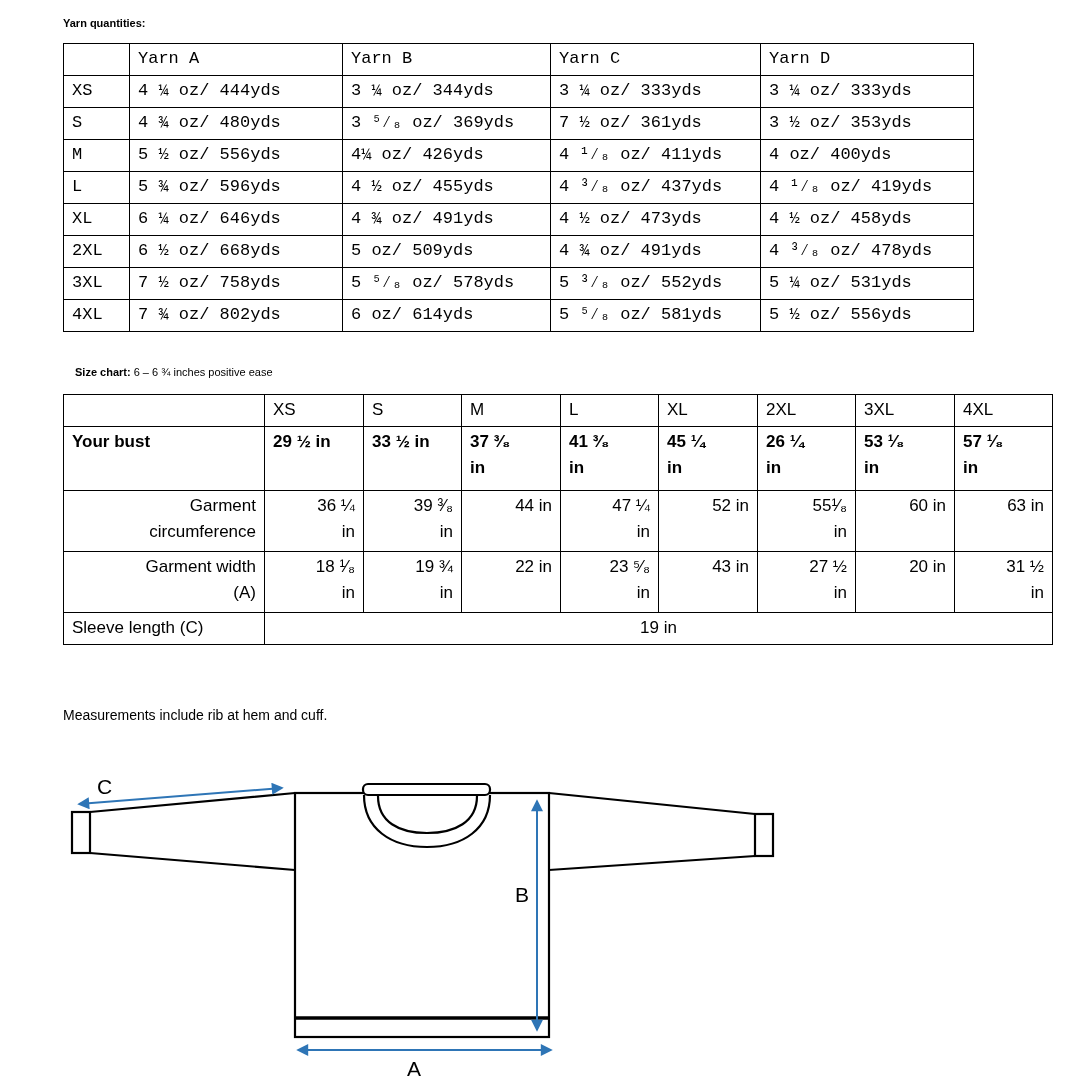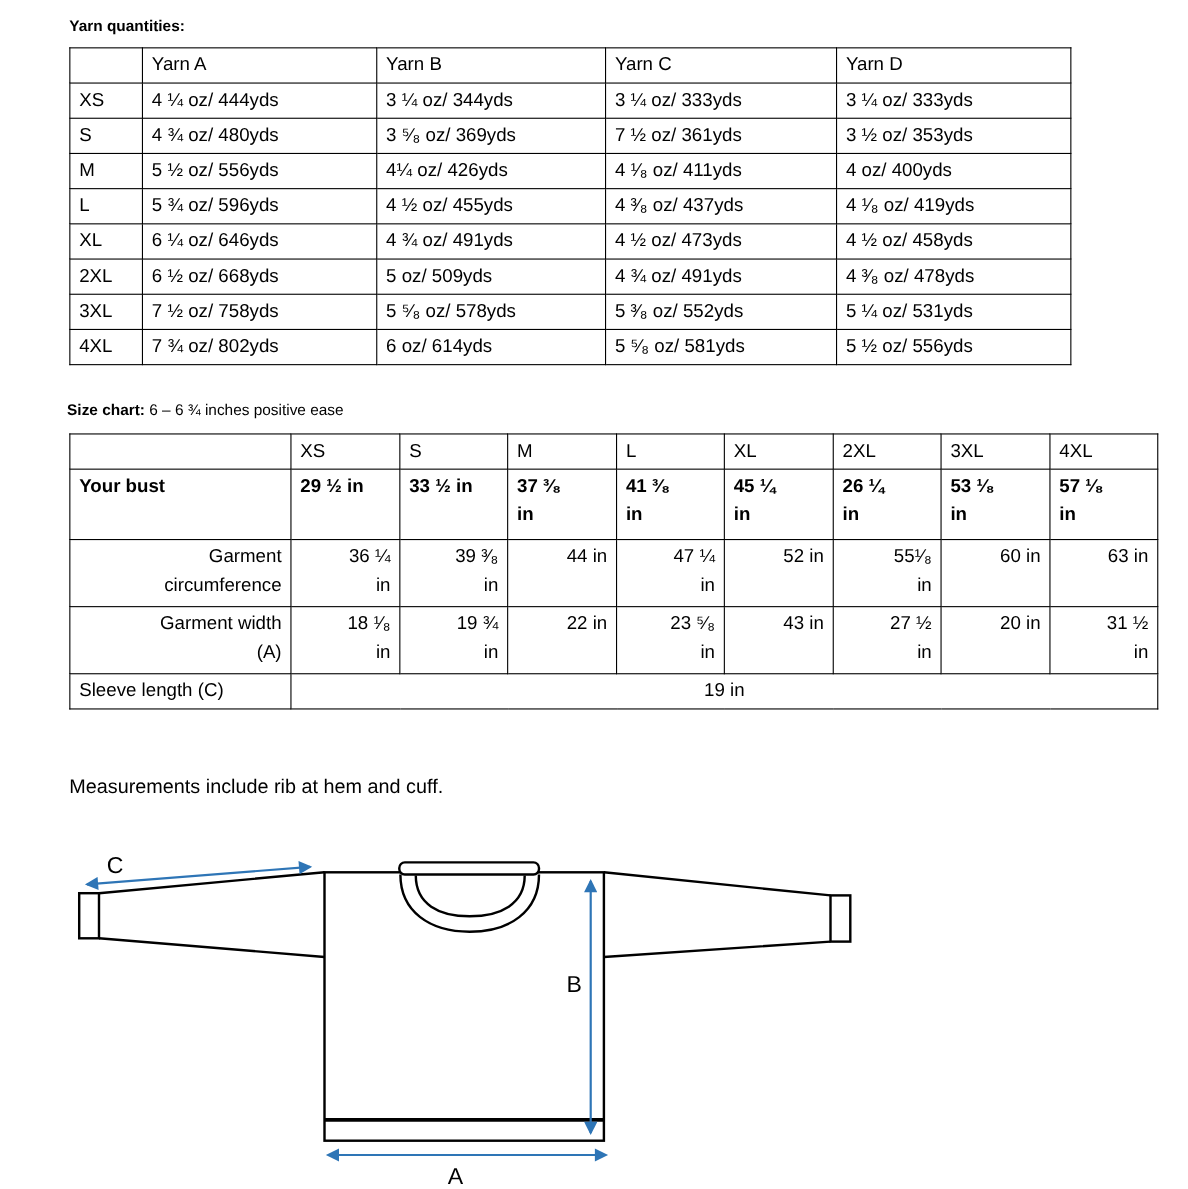--- a/index.html
+++ b/index.html
@@ -2,38 +2,38 @@
 <html><head>
 <meta charset="utf-8">
 <style>
   html,body{margin:0;padding:0;background:#ffffff;}
   body{
     width:1080px;height:1081px;position:relative;overflow:hidden;
     font-family:"Liberation Sans","DejaVu Sans",sans-serif;
     color:#000;
   }
   .abs{position:absolute;}
-  .heading{font-size:14px;font-weight:bold;line-height:22px;}
+  .heading{font-size:11px;font-weight:bold;line-height:22px;}
   .heading .normal{font-weight:normal;}
   table{border-collapse:collapse;table-layout:fixed;}
   td,th{
     border:1.5px solid #000;
     font-size:17px;font-weight:normal;text-align:left;
     vertical-align:top;padding:2px 8px 0 8px;line-height:26px;
     white-space:pre-line;overflow:hidden;
   }
   .t1{left:63px;top:43px;width:910px;}
-  .t1 td,.t1 th{height:29px;}
+  .t1 td,.t1 th{height:29px;font-family:Liberation Mono, monospace;}
   .t2{left:63px;top:394px;width:989px;}
   .t2 tr.hd th{height:29px;}
   .t2 tr.tall1 td{height:61px;font-weight:bold;}
   .t2 tr.tall td{height:58px;text-align:right;}
   .t2 tr.short td{height:29px;}
   .t2 td.span-center{text-align:center;}
-  .note{font-size:18px;line-height:22px;}
+  .note{font-size:14px;line-height:22px;}
   svg.diagram{position:absolute;left:0;top:0;pointer-events:none;}
   svg text{font-family:"Liberation Sans","DejaVu Sans",sans-serif;font-size:21px;fill:#000;}
 </style>
 </head>
 <body>
 
 <div class="abs heading" style="left:63px;top:12px;">Yarn quantities:</div>
 
 <table class="abs t1">
   <colgroup>
@@ -103,21 +103,21 @@
   <tr>
     <td>4XL</td>
     <td>7 ¾ oz/ 802yds</td>
     <td>6 oz/ 614yds</td>
     <td>5 ⁵⁄₈ oz/ 581yds</td>
     <td>5 ½ oz/ 556yds</td>
   </tr>
 </tbody>
   </table>
 
-<div class="abs heading" style="left:61px;top:361px;">
+<div class="abs heading" style="left:75px;top:361px;">
   <span>Size chart:</span><span class="normal"> 6 – 6 ¾ inches positive ease</span>
 </div>
 
 <table class="abs t2">
   <colgroup>
     <col style="width:201px">
       <col style="width:99px">
       <col style="width:98px">
       <col style="width:99px">
       <col style="width:98px">

